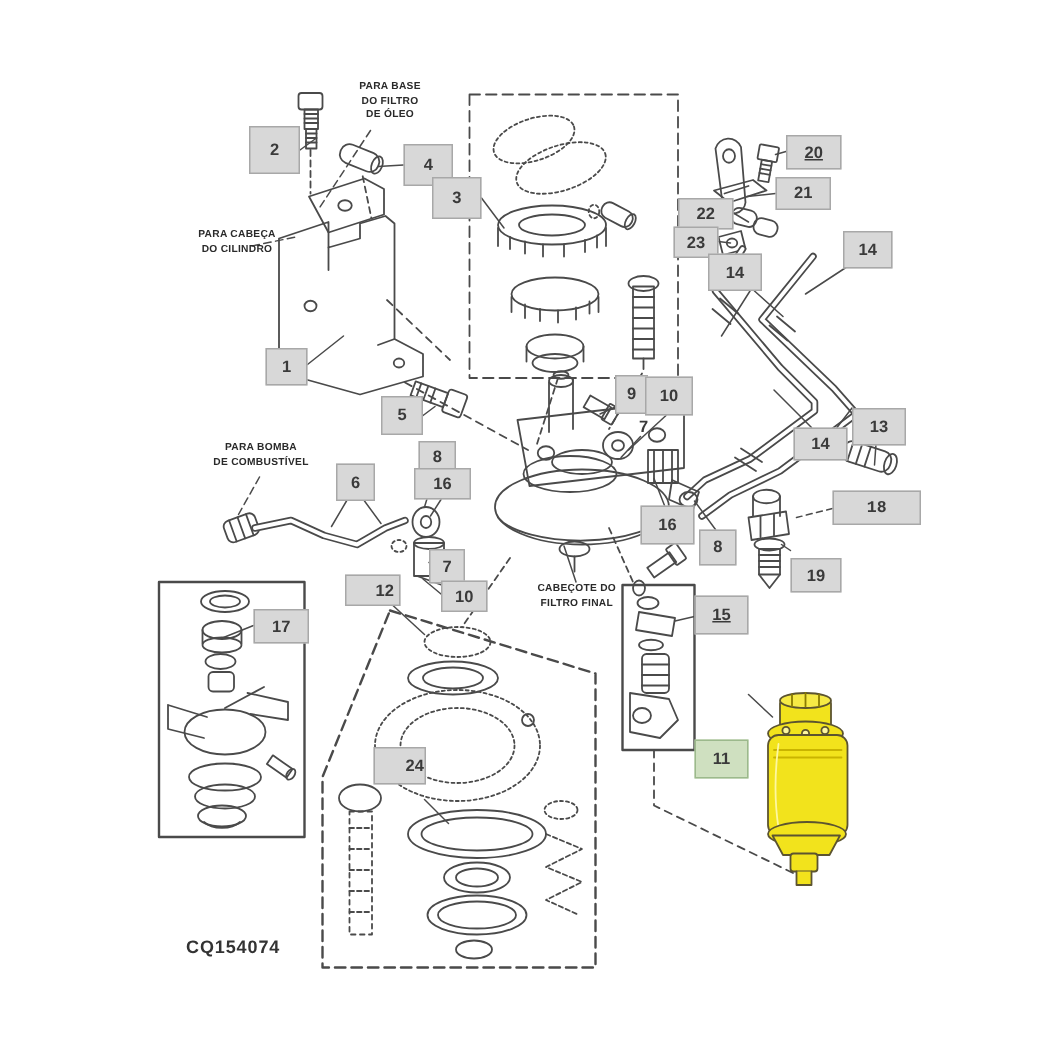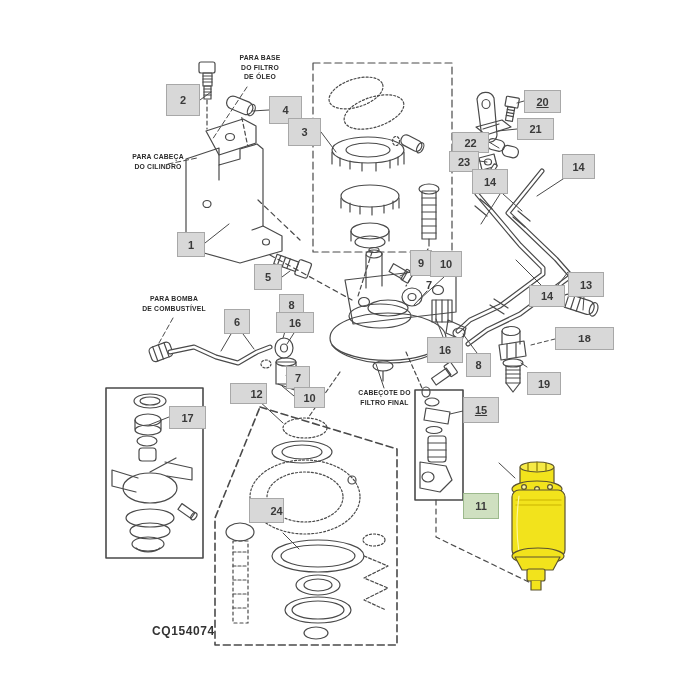--- a/index.html
+++ b/index.html
@@ -8,21 +8,21 @@
   #art{position:absolute;left:0;top:0;}
   .callout{position:absolute;display:flex;align-items:center;justify-content:center;
            background:#d8d8d8;border:1px solid #a8a8a8;color:#3a3a3a;
            font:bold 11px "Liberation Sans",sans-serif;box-sizing:border-box;cursor:pointer;}
   .callout.green{background:#cfe0c0;border-color:#9cb98c;}
   .plain-label{position:absolute;display:flex;align-items:center;justify-content:center;
            color:#3a3a3a;font:bold 11px "Liberation Sans",sans-serif;}
   .anno{position:absolute;color:#2a2a2a;font:bold 6.8px "Liberation Sans",sans-serif;
         white-space:pre-line;text-align:center;letter-spacing:.2px;line-height:1.4;}
   .figcode{position:absolute;color:#333;font:bold 12px "Liberation Sans",sans-serif;
-        letter-spacing:.6px;margin-left:28px;}
+        letter-spacing:.6px;}
 </style>
 </head>
 <body>
 
 <div id="stage">
 
   <svg id="art" width="700" height="700" viewBox="0 0 700 700">
     <g stroke="#4a4a4a" fill="none" stroke-width="1.2" stroke-linecap="round" stroke-linejoin="round">
 
       <g>

